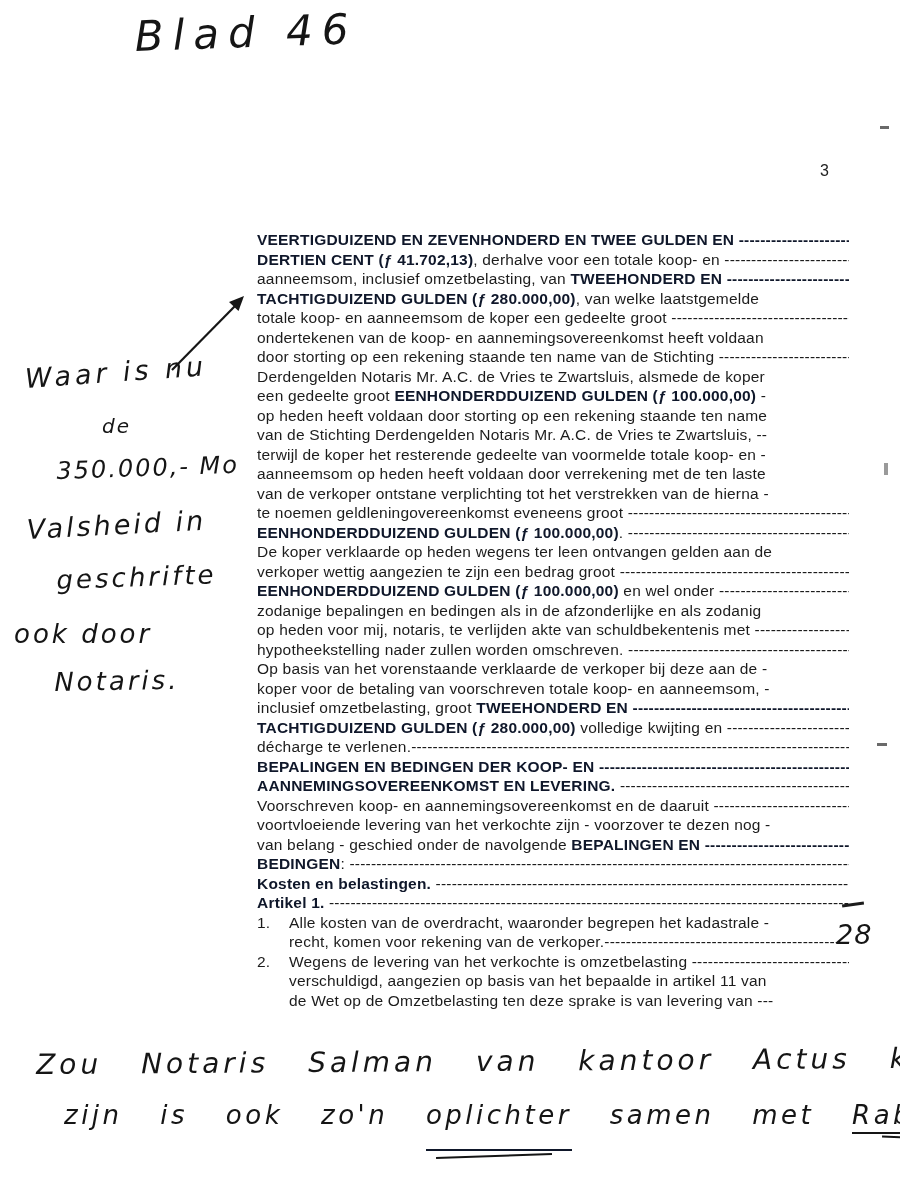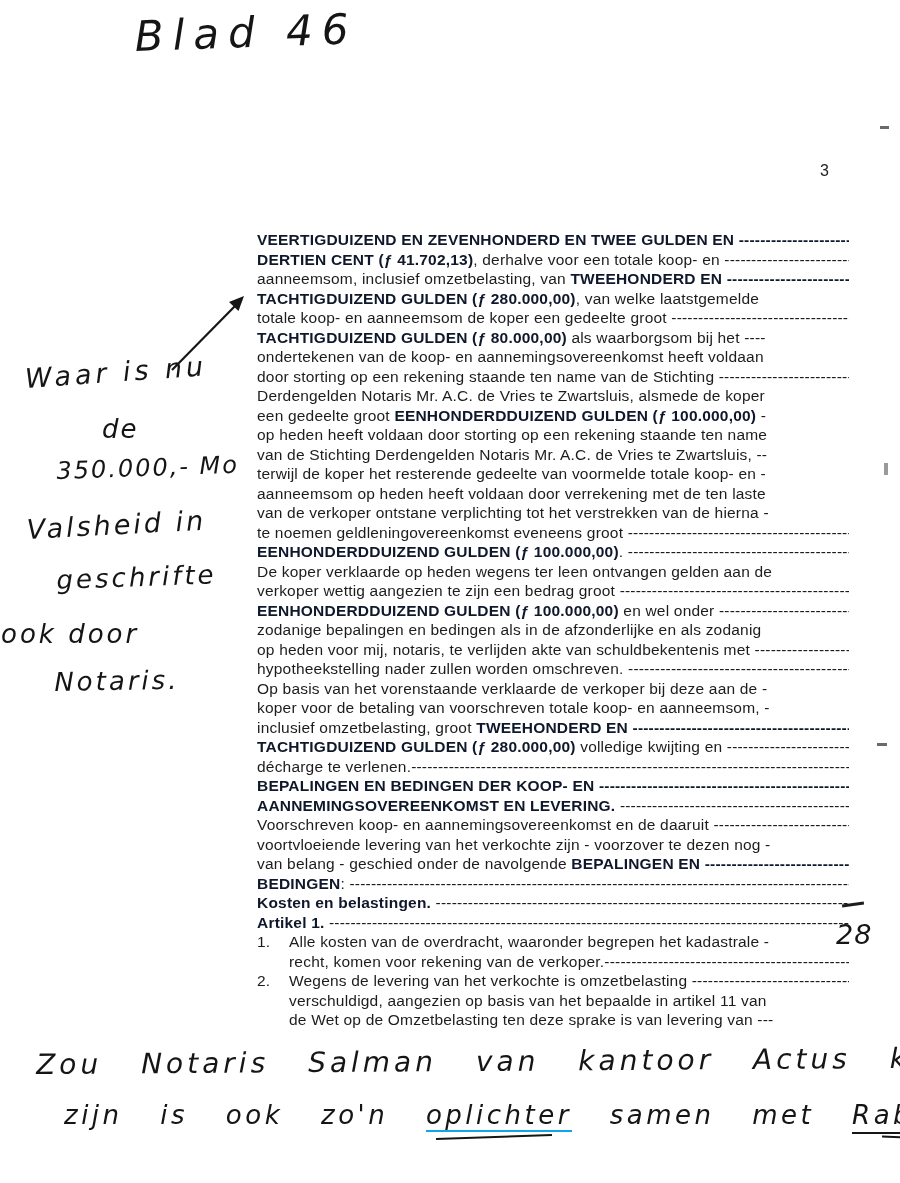--- a/index.html
+++ b/index.html
@@ -13,31 +13,31 @@
   .deed .ln.ind{padding-left:32px;}
   .deed .num{display:inline-block;width:32px;}
   .b{font-weight:bold;color:#0f172a;}
   .u{text-underline-offset:2.5px;}
   .pg{position:absolute;left:820px;top:162px;font-size:16px;color:#222;}
   
   .hw{position:absolute;font-family:"DejaVu Sans",sans-serif;font-style:italic;
       color:#151515;white-space:nowrap;transform-origin:left top;}
   .hw-header{left:134px;top:12px;font-size:42px;letter-spacing:9px;transform:rotate(-2deg);}
   .q1{left:24px;top:363px;font-size:27px;letter-spacing:4px;transform:rotate(-4deg);}
-  .q2{left:102px;top:414px;font-size:26px;letter-spacing:2px;}
+  .q2{left:102px;top:414px;font-size:20px;letter-spacing:2px;}
   .q3{left:56px;top:457px;font-size:24px;letter-spacing:2px;transform:rotate(-2deg);}
   .v1{left:26px;top:514px;font-size:27px;letter-spacing:3px;transform:rotate(-3deg);}
   .v2{left:56px;top:565px;font-size:26px;letter-spacing:3px;transform:rotate(-2deg);}
-  .v3{left:1px;top:619px;font-size:26px;letter-spacing:3px;}
+  .v3{left:14px;top:619px;font-size:26px;letter-spacing:3px;}
   .v4{left:54px;top:667px;font-size:26px;letter-spacing:3px;transform:rotate(-1deg);}
   .m28{left:836px;top:919px;font-size:27px;letter-spacing:1px;}
   .m28-line{position:absolute;left:842px;top:903px;width:22px;height:3px;background:#1c1c1c;transform:rotate(-8deg);}
   .f1{left:36px;top:1048px;font-size:28px;letter-spacing:4px;word-spacing:26px;transform:rotate(-0.4deg);}
   .f2{left:64px;top:1100px;font-size:26px;letter-spacing:3.5px;word-spacing:26px;}
-  .u-dbl{border-bottom:2px solid #0ea5e9;position:relative;padding-bottom:0;margin-top:28px;}
+  .u-dbl{border-bottom:2px solid #0f172a;position:relative;padding-bottom:19px;margin-top:28px;}
   .u-dbl::after{content:"";position:absolute;left:10px;right:20px;bottom:-8px;height:2px;
                 background:#151515;transform:rotate(-2deg);}
   .u-sgl{border-bottom:2px solid #151515;position:relative;padding-bottom:2px;}
   .u-sgl::after{content:"";position:absolute;left:30px;right:-8px;bottom:-8px;height:2px;
                 background:#151515;transform:rotate(2deg);}
   .arrow{position:absolute;left:160px;top:286px;width:100px;height:94px;}
   
   .art{position:absolute;background:#6a6a6a;}
   .art1{left:880px;top:126px;width:9px;height:3px;}
   .art2{left:884px;top:463px;width:4px;height:12px;background:#9a9a9a;}
@@ -65,21 +65,20 @@
   <div class="hw v2">geschrifte</div>
   <div class="hw v3">ook door</div>
   <div class="hw v4">Notaris.</div>
 
   <div class="deed" id="deed">
       <div class="ln"><span class="b">VEERTIGDUIZEND EN ZEVENHONDERD EN TWEE GULDEN EN </span><span class="b">--------------------------------------------------------------------------------------------------------------------------------------------</span></div>
       <div class="ln"><span class="b">DERTIEN CENT (ƒ 41.702,13)</span><span>, derhalve voor een totale koop- en </span><span>--------------------------------------------------------------------------------------------------------------------------------------------</span></div>
       <div class="ln"><span>aanneemsom, inclusief omzetbelasting, van </span><span class="b">TWEEHONDERD EN </span><span class="b">--------------------------------------------------------------------------------------------------------------------------------------------</span></div>
       <div class="ln"><span class="b">TACHTIGDUIZEND GULDEN (ƒ 280.000,00)</span><span>, van welke laatstgemelde</span></div>
       <div class="ln"><span>totale koop- en aanneemsom de koper een gedeelte groot </span><span>--------------------------------------------------------------------------------------------------------------------------------------------</span></div>
-      <div class="ln"><span class="b">TACHTIGDUIZEND GULDEN (ƒ 80.000,00)</span><span> als waarborgsom bij het ----</span></div>
       <div class="ln"><span>ondertekenen van de koop- en aannemingsovereenkomst heeft voldaan</span></div>
       <div class="ln"><span>door storting op een rekening staande ten name van de Stichting </span><span>--------------------------------------------------------------------------------------------------------------------------------------------</span></div>
       <div class="ln"><span>Derdengelden Notaris Mr. A.C. de Vries te Zwartsluis, alsmede de koper</span></div>
       <div class="ln"><span>een gedeelte groot </span><span class="b">EENHONDERDDUIZEND GULDEN (ƒ 100.000,00)</span><span> -</span></div>
       <div class="ln"><span>op heden heeft voldaan door storting op een rekening staande ten name</span></div>
       <div class="ln"><span>van de Stichting Derdengelden Notaris Mr. A.C. de Vries te Zwartsluis, --</span></div>
       <div class="ln"><span>terwijl de koper het resterende gedeelte van voormelde totale koop- en -</span></div>
       <div class="ln"><span>aanneemsom op heden heeft voldaan door verrekening met de ten laste</span></div>
       <div class="ln"><span>van de verkoper ontstane verplichting tot het verstrekken van de hierna -</span></div>
       <div class="ln"><span>te noemen geldleningovereenkomst eveneens groot </span><span>--------------------------------------------------------------------------------------------------------------------------------------------</span></div>

